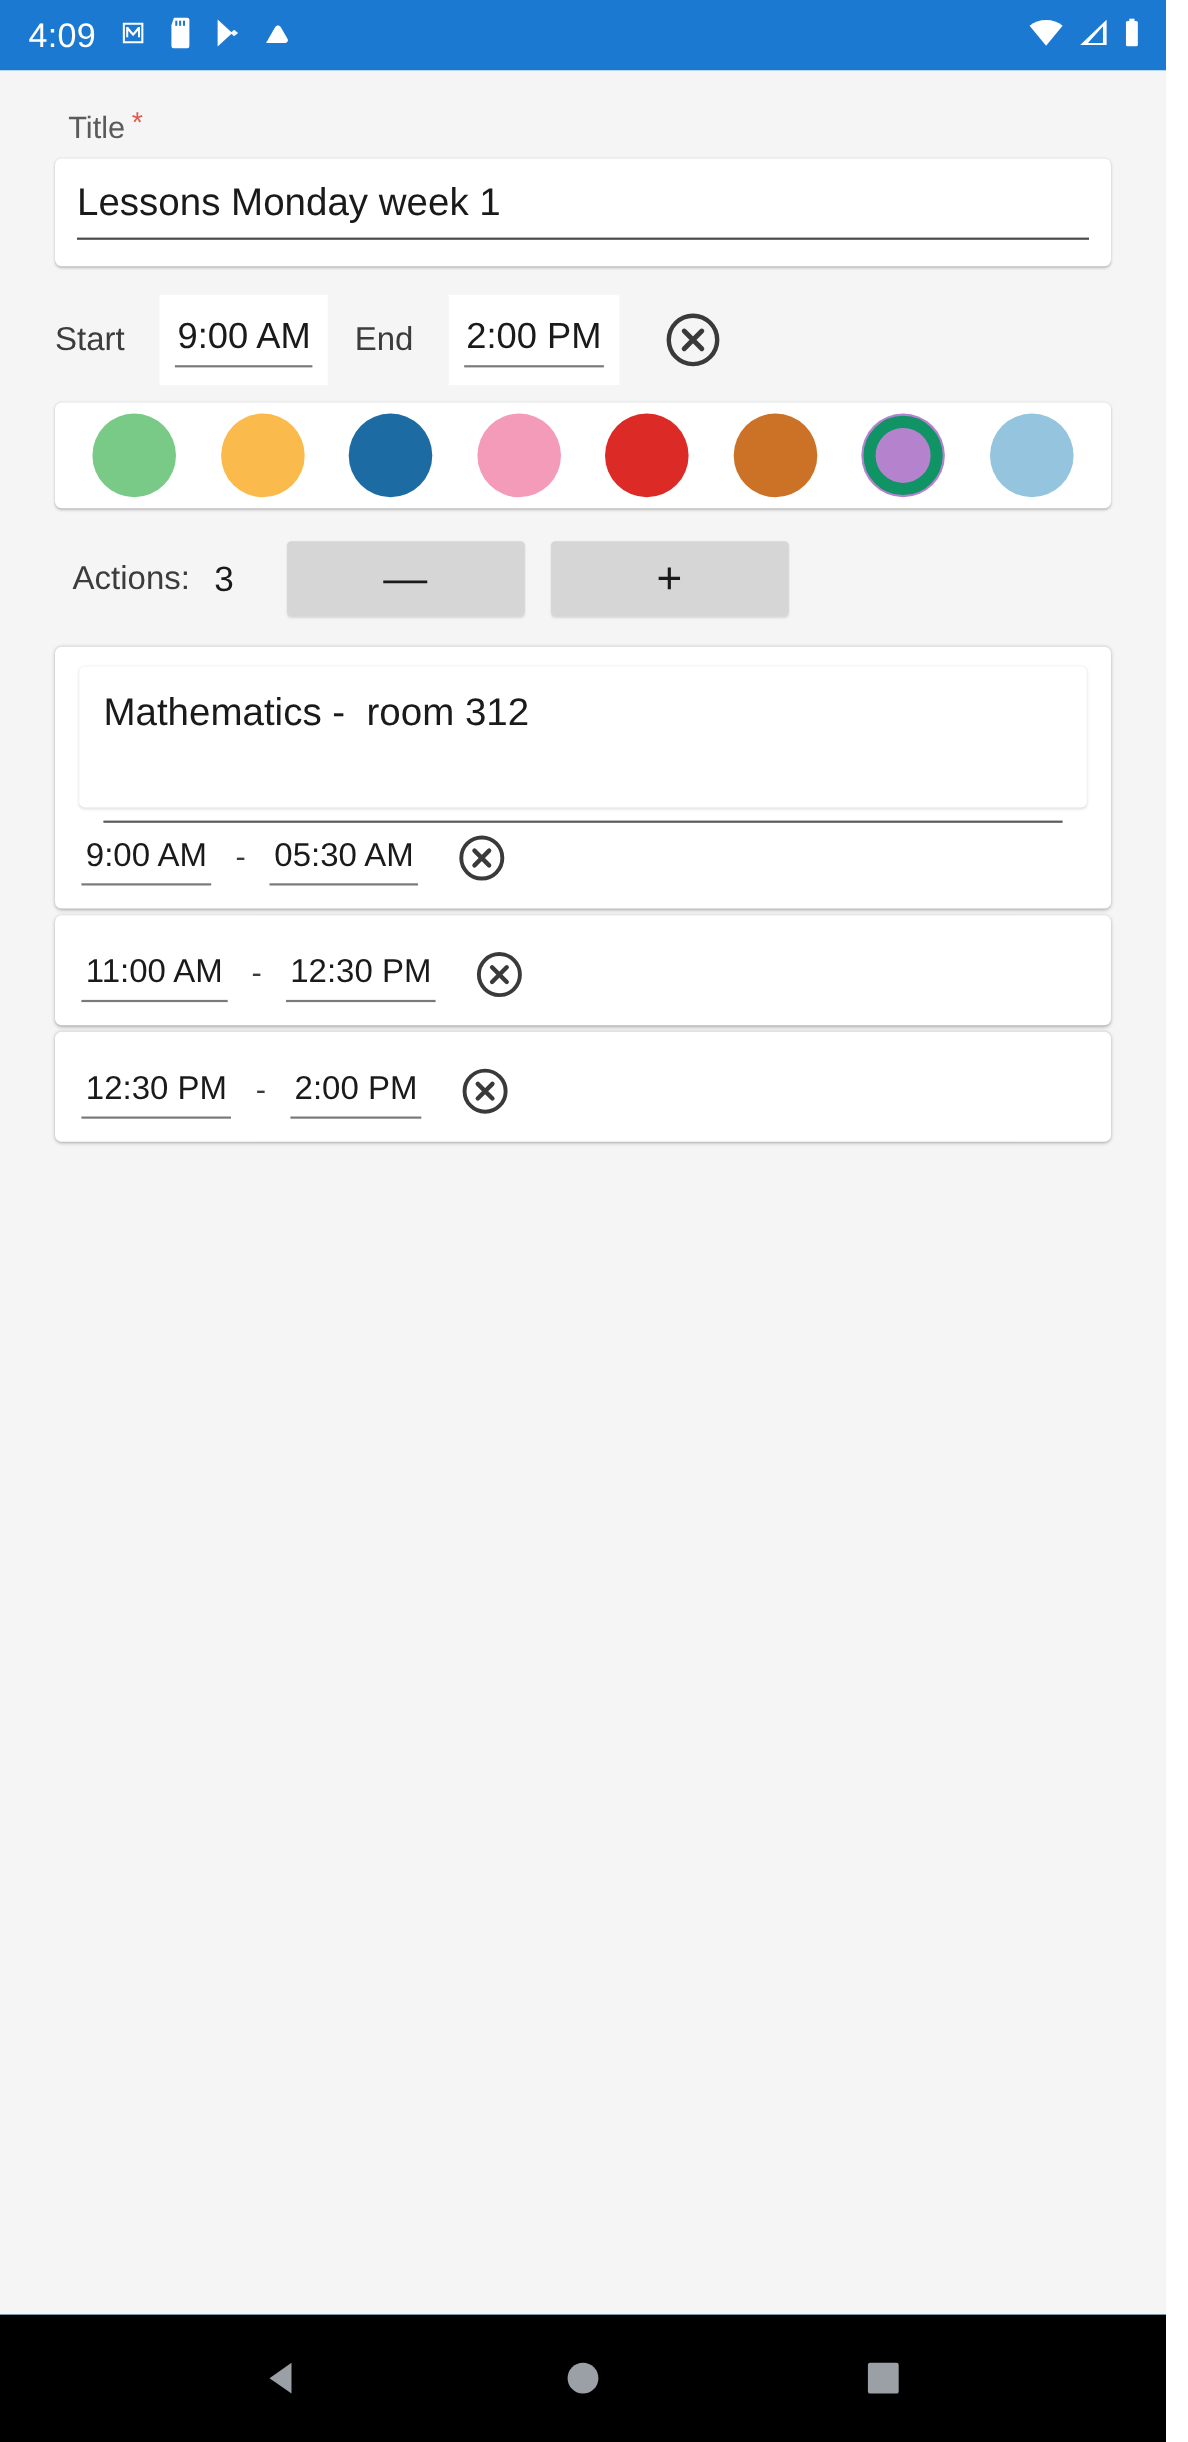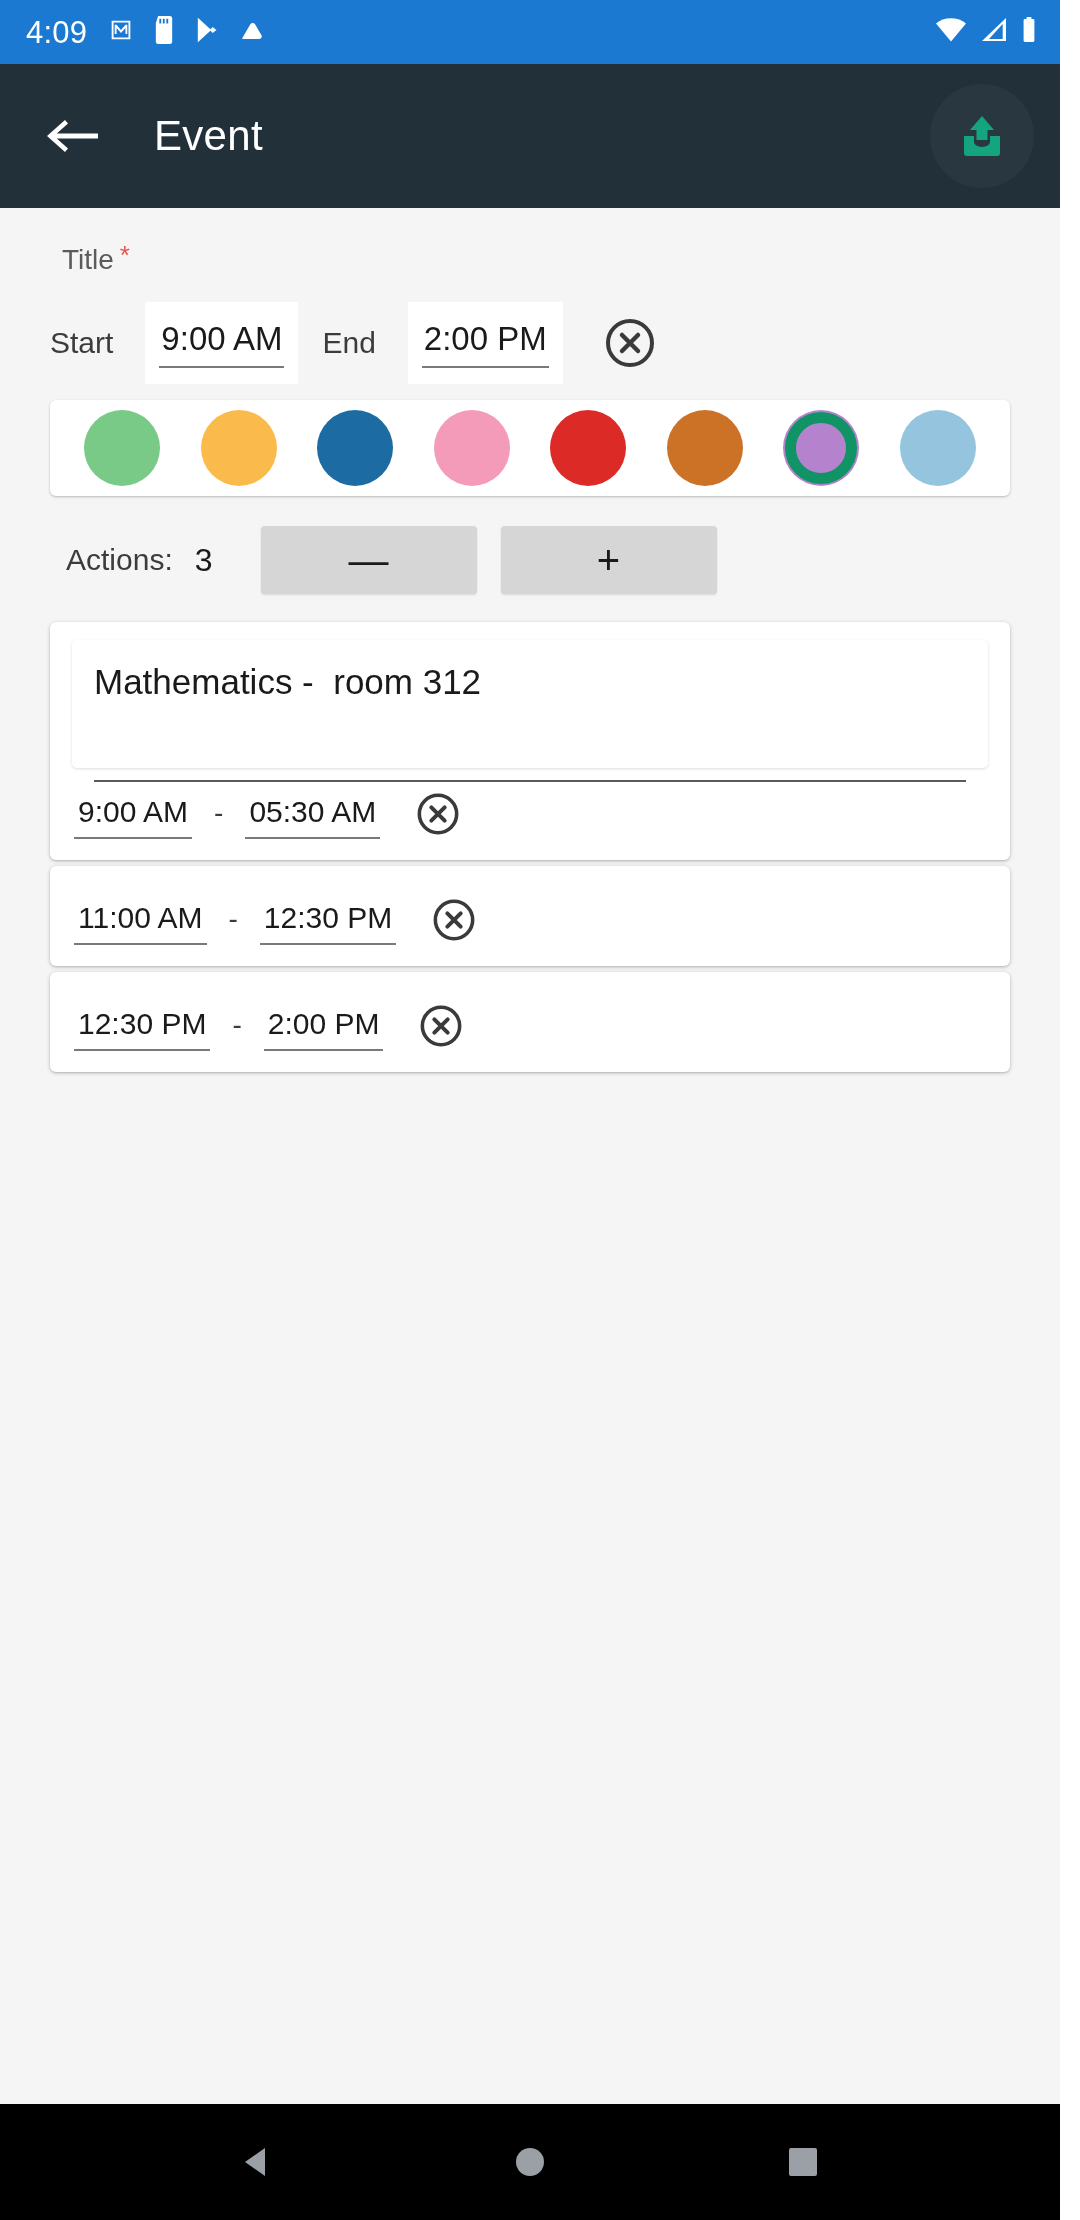--- a/index.html
+++ b/index.html
@@ -187,42 +187,31 @@
       </span>
       <span class="sb-icn">
         <svg width="18" height="28" viewBox="0 0 14 28">
             <rect x="4.6" y="1" width="4.8" height="2.4" fill="#fff"></rect>
             <rect x="1.6" y="3" width="10.8" height="23" rx="1.4" fill="#fff"></rect>
           </svg>
       </span>
     </div>
   </div>
 
-  <div class="toolbar">
-    <div class="back-btn">
-      <svg width="56" height="44" viewBox="0 0 56 44">
-        <path fill="#ffffff" d="M2 22 L20 6 L23 9.6 L11.8 19.4 H53 v5.2 H11.8 L23 34.4 L20 38 Z"></path>
-      </svg>
-    </div>
-    <div class="toolbar-title">Event</div>
-    <div class="save-btn">
-      <svg width="56" height="56" viewBox="0 0 56 56">
-        <path fill="#13A57D" d="M28 8 L40 22 H33.5 V32 H22.5 V22 H16 Z"></path>
-        <path fill="#13A57D" d="M10 28 h10 v6 a8 5 0 0 0 16 0 v-6 h10 v17 a3 3 0 0 1 -3 3 H13 a3 3 0 0 1 -3 -3 Z"></path>
-      </svg>
-    </div>
-  </div>
 
   <div class="content">
 
     <div class="field-label">
       <span>Title</span>
       <span class="req-star">*</span>
     </div>
 
+    <div class="title-card">
+      <input class="title-input" type="text" value="Lessons Monday week 1" style="">
+    </div>
 
     <div class="time-row">
       <span class="tr-label">Start</span>
       <div class="timebox">
         <span class="time-val">9:00 AM</span>
       </div>
       <span class="tr-label end">End</span>
       <div class="timebox">
         <span class="time-val">2:00 PM</span>
       </div>

